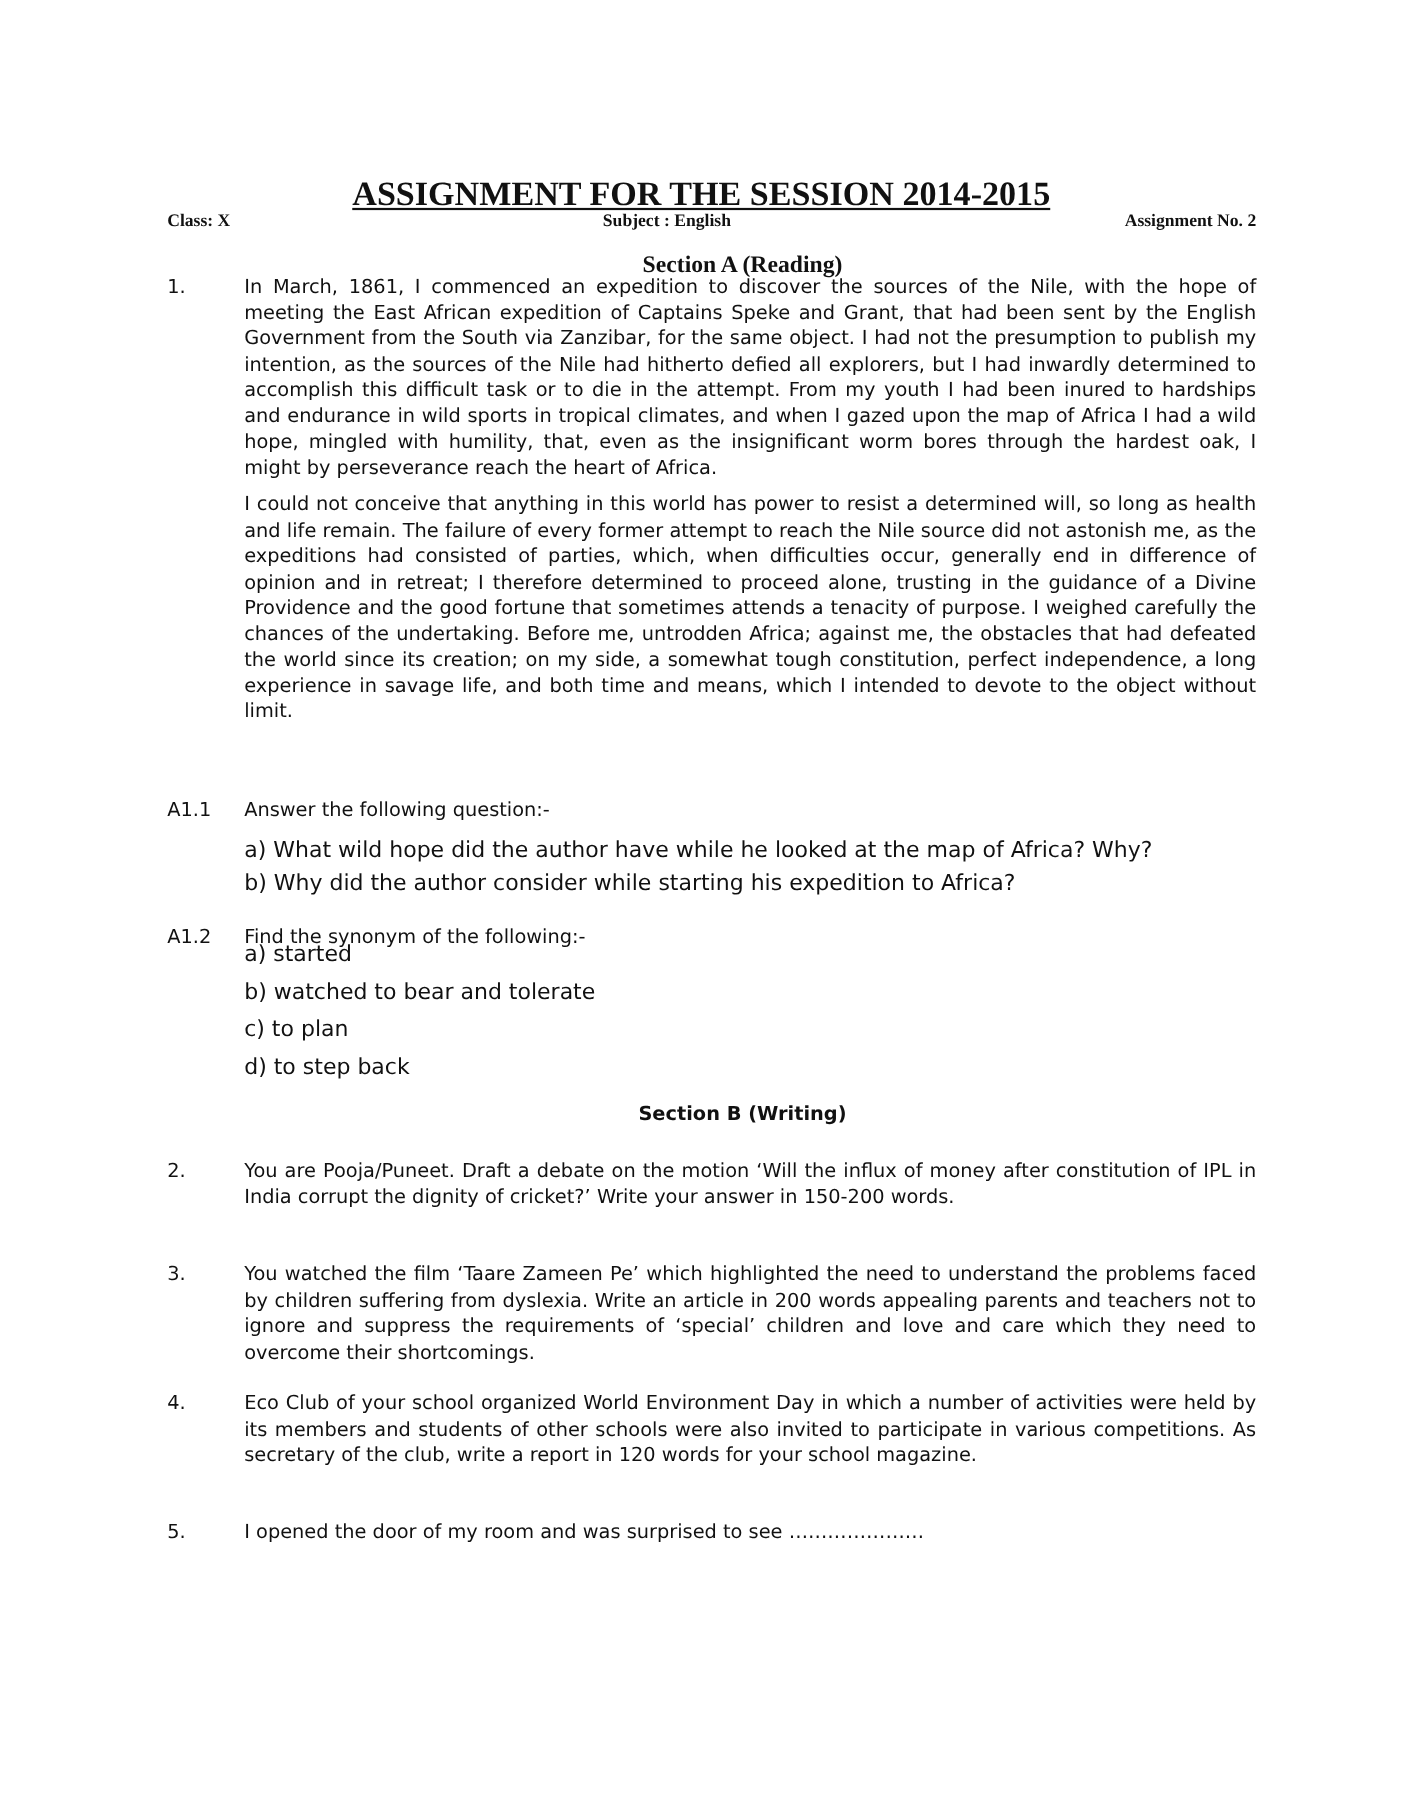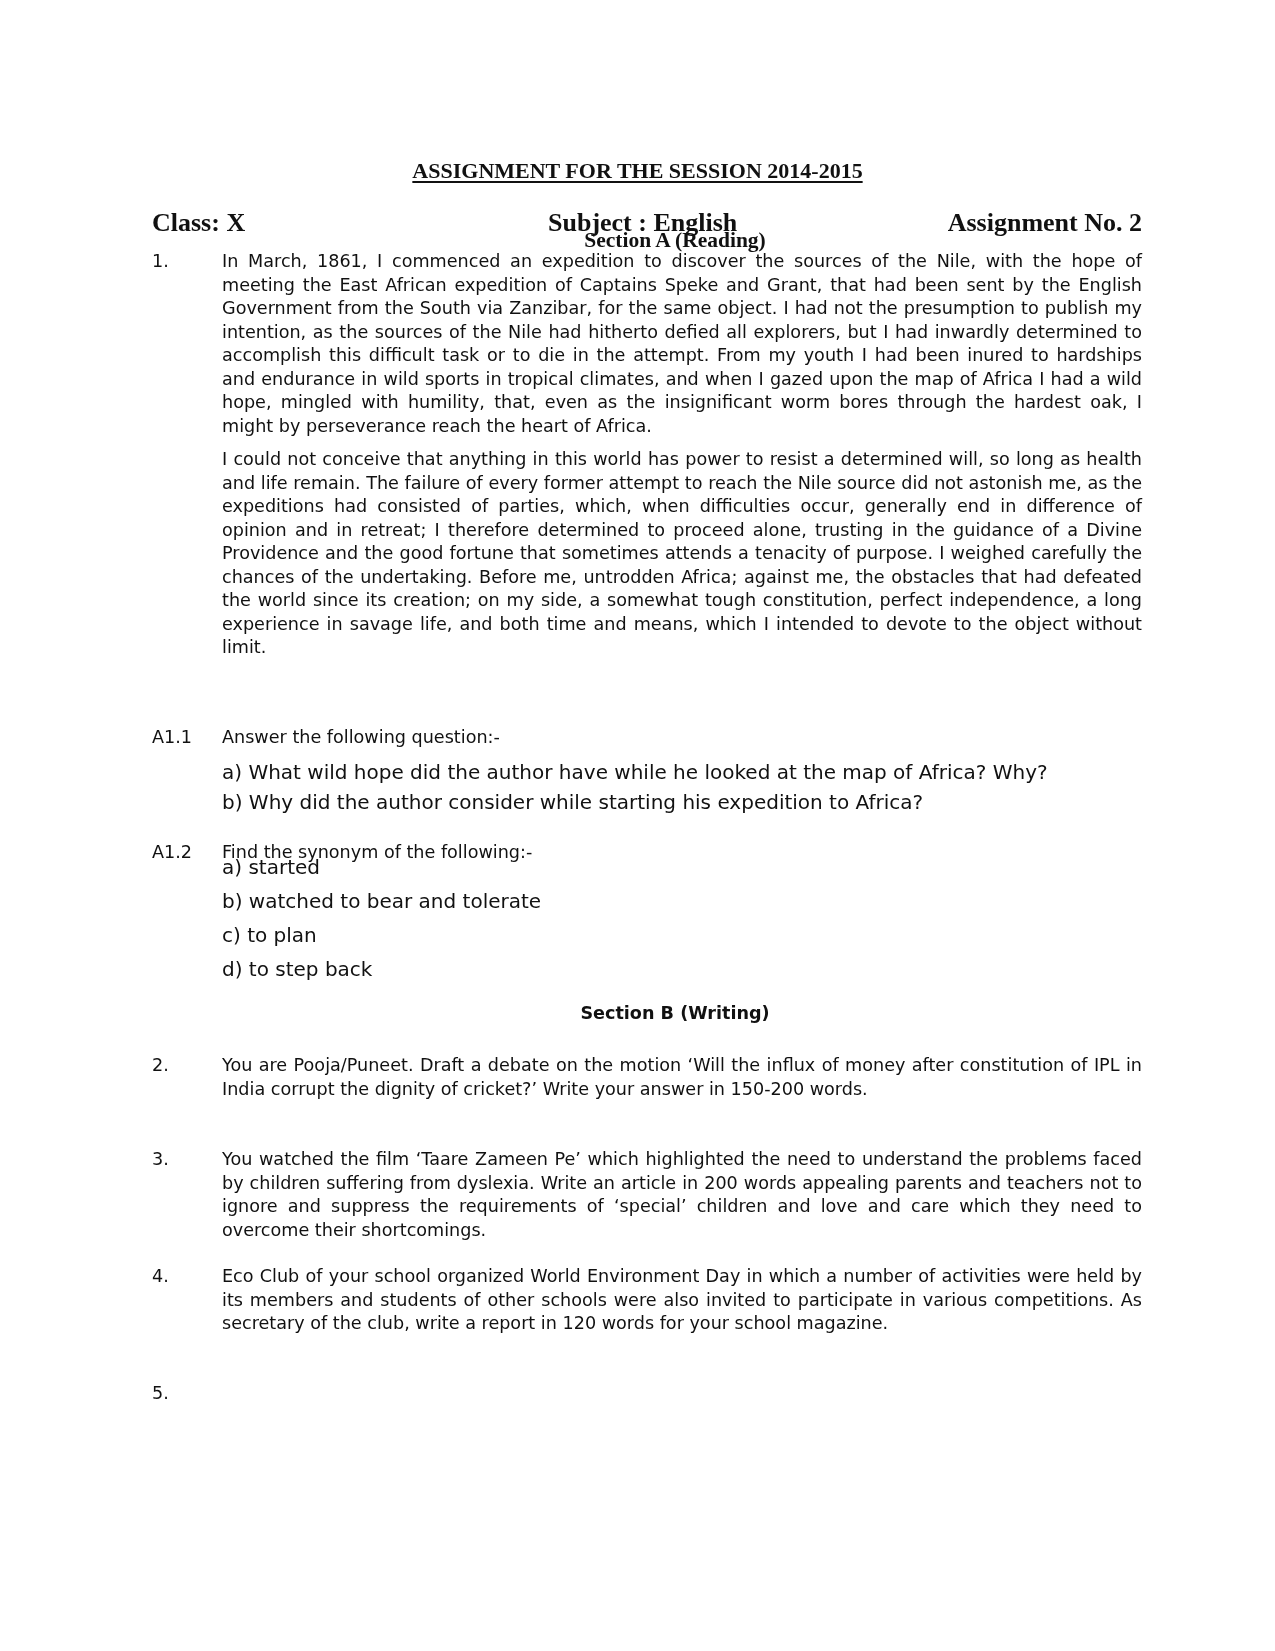--- a/index.html
+++ b/index.html
@@ -1,23 +1,23 @@
 <!DOCTYPE html>
 <html><head>
 <meta charset="utf-8">
 <style>
   html, body { margin: 0; padding: 0; background: #ffffff; }
   body { width: 1275px; height: 1651px; position: relative; color: #111111; overflow: hidden; }
   .title {
     position: absolute; top: 158px; left: 0; width: 1275px; text-align: center;
-    font-family: "Liberation Serif", serif; font-weight: bold; font-size: 22px;
+    font-family: "Liberation Serif", serif; font-weight: bold; font-size: 31px;
     text-decoration: underline; text-underline-offset: 3px; text-decoration-thickness: 2px;
   }
-  .meta-row { position: absolute; top: 208px; left: 152px; width: 990px; height: 28px;
-    font-family: "Liberation Serif", serif; font-weight: bold; font-size: 26px; }
+  .meta-row { position: absolute; top: 192px; left: 152px; width: 990px; height: 28px;
+    font-family: "Liberation Serif", serif; font-weight: bold; font-size: 16px; }
   .meta-row span { position: absolute; top: 0; white-space: nowrap; }
   .class-label { left: 0; }
   .subject-label { left: 396px; }
   .assignment-label { right: 0; }
   .section-a { position: absolute; top: 228px; left: 0; width: 1350px; text-align: center;
     font-family: "Liberation Serif", serif; font-weight: bold; font-size: 21.5px; }
   .block { position: absolute; left: 152px; width: 990px; font-family: "DejaVu Sans", sans-serif;
     font-size: 17.6px; line-height: 23.5px; }
   .num { position: absolute; left: 0; top: 0; width: 70px; }
   .content { margin-left: 70px; }
@@ -79,16 +79,17 @@
   </div>
 
   <div class="block" style="top:1265px;">
     <div class="num">4.</div>
     <div class="content just">Eco Club of your school organized World Environment Day in which a number of activities were held by its members and students of other schools were also invited to participate in various competitions. As secretary of the club, write a report in 120 words for your school magazine.</div>
   </div>
 
   <div class="block" style="top:1382px;">
     <div class="num">5.</div>
     <div class="content">
+      <div>I opened the door of my room and was surprised to see …………………</div>
     </div>
   </div>
 
 </div>
 
 </body></html>

